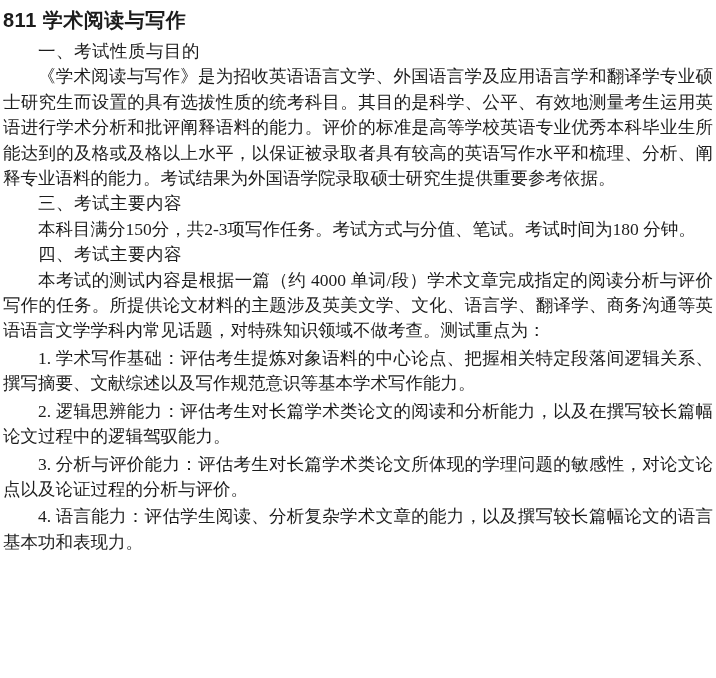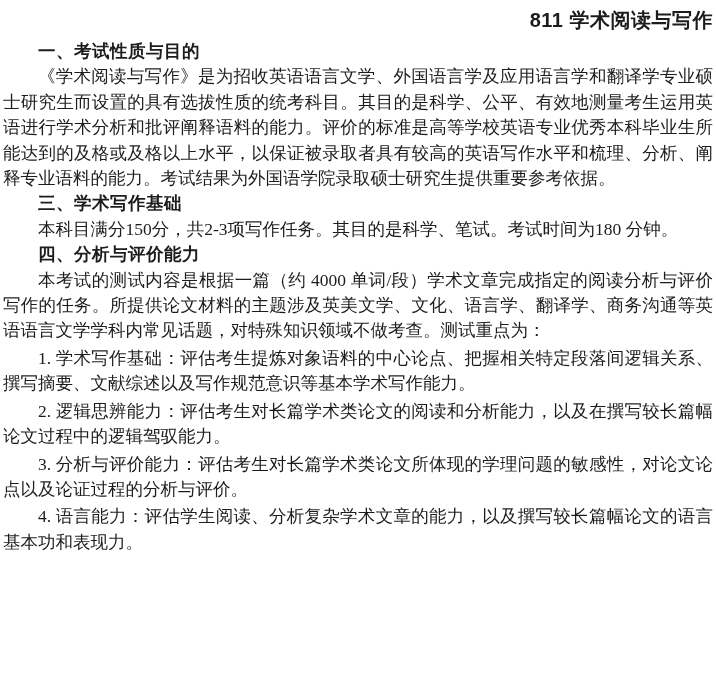--- a/index.html
+++ b/index.html
@@ -17,32 +17,32 @@
     width: 716px;
     height: 678px;
     padding: 7px 3px 0 3px;
     color: #1c1c1c;
     font-family: "Liberation Serif", "DejaVu Serif", serif;
     font-size: 17.5px;
     line-height: 25.4px;
   }
   .title {
     margin: 0 0 5px 0;
-    text-align: right;
+    text-align: left;
     font-family: "Liberation Sans", "DejaVu Sans", sans-serif;
     font-size: 20px;
     font-weight: 700;
     line-height: 27px;
     letter-spacing: 0.5px;
   }
   .heading {
     margin: 0;
     font-family: "Liberation Sans", "DejaVu Sans", sans-serif;
     font-size: 17.5px;
-    font-weight: 700;
+    font-weight: 400;
     line-height: 25.4px;
     text-indent: 2em;
     letter-spacing: 0.5px;
   }
   .para {
     margin: 0;
     text-align: justify;
     text-indent: 2em;
     word-break: break-all;
   }
@@ -58,26 +58,26 @@
 
   <h1 class="title">811 学术阅读与写作</h1>
 
   <section>
     <h2 class="heading">一、考试性质与目的</h2>
     <p class="para">《学术阅读与写作》是为招收英语语言文学、外国语言学及应用语言学和翻译学专业硕士研究生而设置的具有选拔性质的统考科目。其目的是科学、公平、有效地测量考生运用英语进行学术分析和批评阐释语料的能力。评价的标准是高等学校英语专业优秀本科毕业生所能达到的及格或及格以上水平，以保证被录取者具有较高的英语写作水平和梳理、分析、阐释专业语料的能力。考试结果为外国语学院录取硕士研究生提供重要参考依据。</p>
   </section>
 
 
   <section>
-    <h2 class="heading">三、学术写作基础</h2>
-    <p class="para">本科目满分150分，共2-3项写作任务。其目的是科学、笔试。考试时间为180 分钟。</p>
+    <h2 class="heading">三、考试主要内容</h2>
+    <p class="para">本科目满分150分，共2-3项写作任务。考试方式与分值、笔试。考试时间为180 分钟。</p>
   </section>
 
   <section>
-    <h2 class="heading">四、分析与评价能力</h2>
+    <h2 class="heading">四、考试主要内容</h2>
     <p class="para">本考试的测试内容是根据一篇（约 4000 单词/段）学术文章完成指定的阅读分析与评价写作的任务。所提供论文材料的主题涉及英美文学、文化、语言学、翻译学、商务沟通等英语语言文学学科内常见话题，对特殊知识领域不做考查。测试重点为：</p>
     <p class="para list-item">1. 学术写作基础：评估考生提炼对象语料的中心论点、把握相关特定段落间逻辑关系、撰写摘要、文献综述以及写作规范意识等基本学术写作能力。</p>
     <p class="para list-item">2. 逻辑思辨能力：评估考生对长篇学术类论文的阅读和分析能力，以及在撰写较长篇幅论文过程中的逻辑驾驭能力。</p>
     <p class="para list-item">3. 分析与评价能力：评估考生对长篇学术类论文所体现的学理问题的敏感性，对论文论点以及论证过程的分析与评价。</p>
     <p class="para list-item">4. 语言能力：评估学生阅读、分析复杂学术文章的能力，以及撰写较长篇幅论文的语言基本功和表现力。</p>
   </section>
 
 </div>
 
 </body></html>

